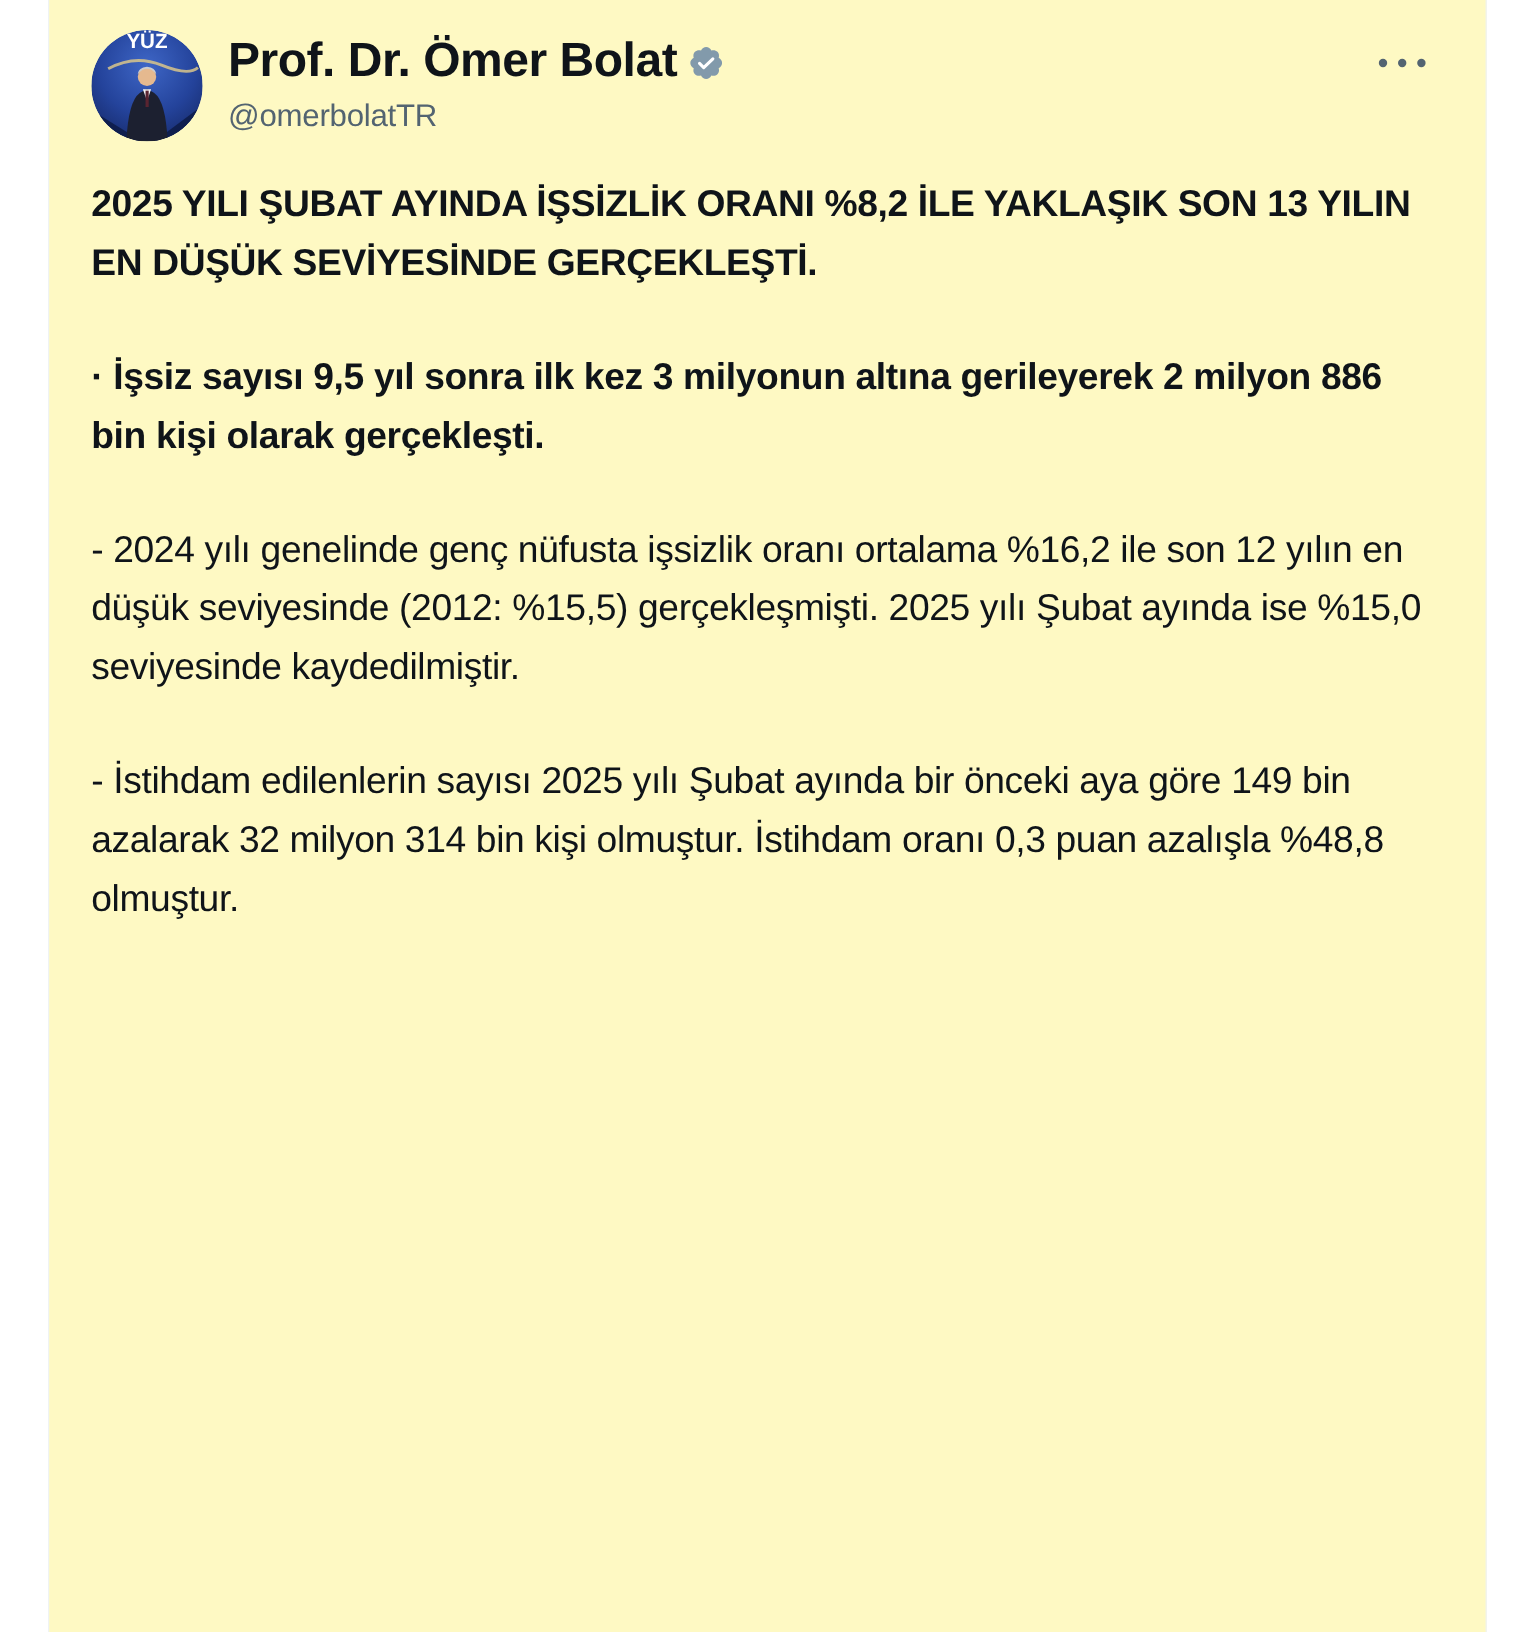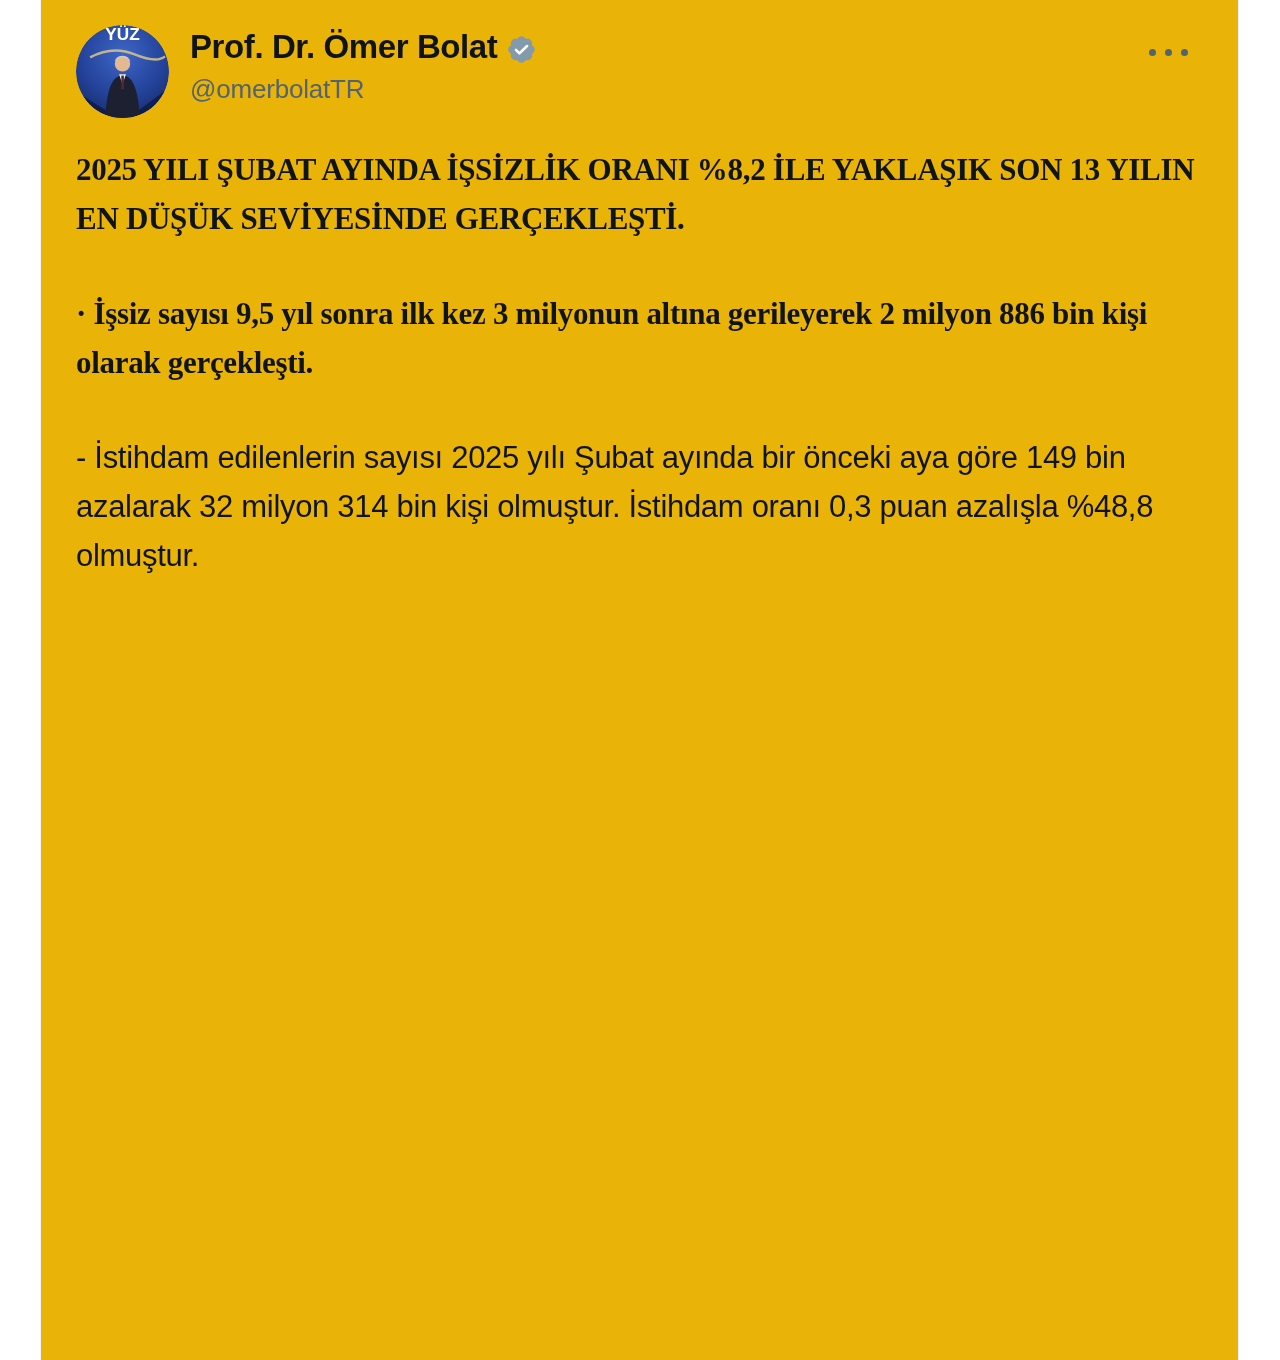--- a/index.html
+++ b/index.html
@@ -14,42 +14,42 @@
     overflow: hidden;
   }
   .column {
     position: relative;
     margin-left: 40px;
     width: 1199px;
     height: 1360px;
     border-left: 1px solid #eff3f4;
     border-right: 1px solid #eff3f4;
     padding: 25px 36px 0 35px;
-    background: #eab308;
+    background: #fef9c3;
   }
   
   .tweet-header {
     display: flex;
     align-items: flex-start;
     position: relative;
   }
   .avatar {
     width: 93px;
     height: 93px;
     border-radius: 50%;
     overflow: hidden;
     flex: none;
     cursor: pointer;
   }
   .avatar svg { display: block; width: 100%; height: 100%; }
   .author-block { margin-left: 21px; padding-top: 3px; }
   .name-row { display: flex; align-items: center; gap: 9px; }
   .author-name {
     font-weight: 700;
-    font-size: 33px;
+    font-size: 40px;
     letter-spacing: -0.4px;
     cursor: pointer;
   }
   .verified-badge { display: inline-flex; margin-top: 4px; }
   .verified-badge svg { width: 31px; height: 31px; }
   .author-handle {
     font-size: 26px;
     color: #536471;
     margin-top: 8px;
     letter-spacing: -0.2px;
@@ -74,21 +74,21 @@
   
   .tweet-body { margin-top: 27px; }
   .para {
     font-size: 31px;
     line-height: 49px;
     letter-spacing: -0.3px;
     margin: 0 0 46px 0;
     white-space: pre-wrap;
     max-width: 1132px;
   }
-  .para.bold { font-weight: 700; font-family: Liberation Serif, serif; }
+  .para.bold { font-weight: 700; }
 </style>
 </head>
 <body>
 
 <div class="column">
 
   <div class="tweet-header">
 
     <div class="avatar">
       <svg viewBox="0 0 92 92">
@@ -134,16 +134,17 @@
       <span class="dot"></span>
       <span class="dot"></span>
       <span class="dot"></span>
     </div>
 
   </div>
 
   <div class="tweet-body">
     <p class="para bold">2025 YILI ŞUBAT AYINDA İŞSİZLİK ORANI %8,2 İLE YAKLAŞIK SON 13 YILIN EN DÜŞÜK SEVİYESİNDE GERÇEKLEŞTİ.</p>
     <p class="para bold">· İşsiz sayısı 9,5 yıl sonra ilk kez 3 milyonun altına gerileyerek 2 milyon 886 bin kişi olarak gerçekleşti.</p>
+    <p class="para">- 2024 yılı genelinde genç nüfusta işsizlik oranı ortalama %16,2 ile son 12 yılın en düşük seviyesinde (2012: %15,5) gerçekleşmişti. 2025 yılı Şubat ayında ise %15,0 seviyesinde kaydedilmiştir.</p>
     <p class="para">- İstihdam edilenlerin sayısı 2025 yılı Şubat ayında bir önceki aya göre 149 bin azalarak 32 milyon 314 bin kişi olmuştur. İstihdam oranı 0,3 puan azalışla %48,8 olmuştur.</p>
   </div>
 
 </div>
 
 </body></html>

